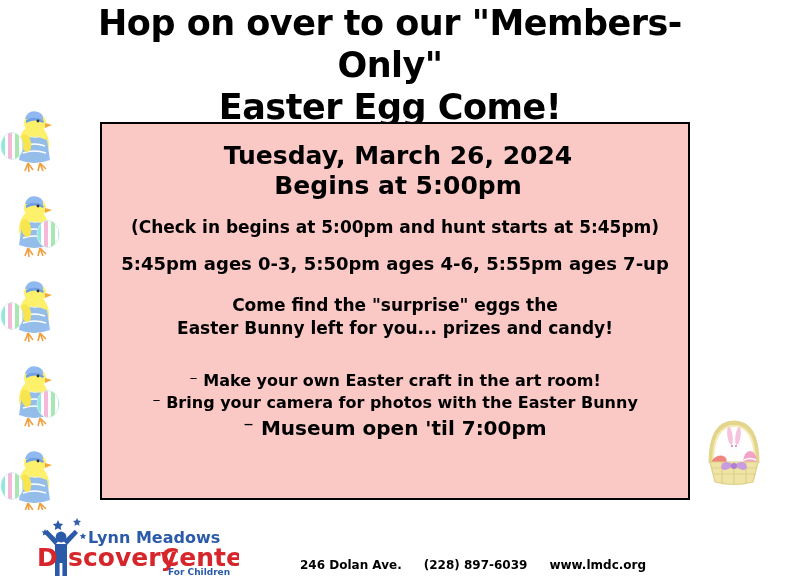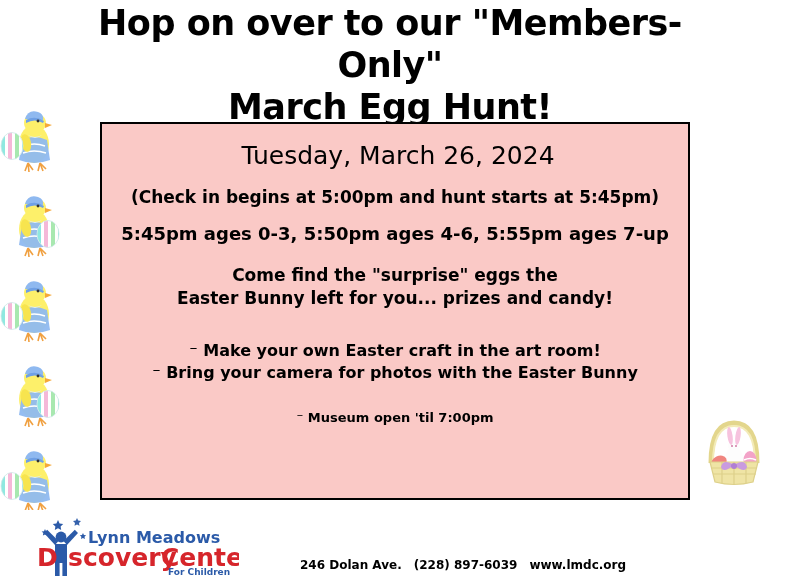--- a/index.html
+++ b/index.html
@@ -27,21 +27,21 @@
   .panel{
     position:absolute;left:100px;top:122px;
     width:590px;height:378px;
     background:#fac9c6;
     border:2px solid #000;
     box-sizing:border-box;
     text-align:center;
     color:#000;
   }
   .p-date{
-    font-weight:normal;font-size:25px;line-height:30px;
+    font-weight:bold;font-size:25px;line-height:30px;
     margin-top:17px;
     padding-left:6px;
   }
   .p-checkin{
     font-weight:bold;font-size:17px;line-height:20px;
     margin-top:16px;
   }
   .p-ages{
     font-weight:bold;font-size:18px;line-height:22px;
     margin-top:16px;
@@ -53,46 +53,46 @@
   }
   .p-come{
     font-weight:bold;font-size:17px;line-height:23px;
     margin-top:19px;
   }
   .p-bullets{
     font-weight:bold;font-size:16px;line-height:22px;
     margin-top:30px;
   }
   .p-museum{
-    font-weight:bold;font-size:13px;line-height:20px;
-    margin-top:24px;
+    font-weight:bold;font-size:20px;line-height:20px;
+    margin-top:4px;
   }
 
   
   .deco-left{position:absolute;left:0;top:110px;width:70px;height:400px;}
   .deco-right{position:absolute;left:698px;top:415px;width:72px;height:72px;}
 
   
   .logo{position:absolute;left:24px;top:515px;width:215px;height:62px;}
 
   
   .footer{
     position:absolute;left:300px;top:558px;width:400px;
     color:#000;font-weight:bold;font-size:12px;
-    display:flex;gap:12px;align-items:baseline;
+    display:flex;gap:22px;align-items:baseline;
   }
 </style>
 </head>
 <body>
 
 <div class="flyer">
 
   <div class="title">
     <span>Hop on over to our "Members-Only"</span>
-    <span class="l2">March Egg Hunt!</span>
+    <span class="l2">Easter Egg Come!</span>
   </div>
 
   <div class="deco-left">
     <svg width="70" height="400" viewBox="0 0 70 400" xmlns="http://www.w3.org/2000/svg">
       <defs>
         <g id="chick">
 
           <ellipse cx="30" cy="34" rx="15" ry="19" fill="#fdf06a"></ellipse>
 
           <ellipse cx="31" cy="13" rx="11" ry="10" fill="#fdf06a"></ellipse>
@@ -142,20 +142,21 @@
       <use href="#chick" x="4" y="255"></use>
       <use href="#egg" x="36" y="280"></use>
       <use href="#chick" x="4" y="340"></use>
       <use href="#egg" x="0" y="362"></use>
     </svg>
   </div>
 
   <div class="panel">
     <div class="p-date">
       <div>Tuesday, March 26, 2024</div>
+      <div>Begins at 5:00pm</div>
     </div>
     <div class="p-checkin">(Check in begins at 5:00pm and hunt starts at 5:45pm)</div>
     <div class="p-ages">5:45pm ages 0-3,  5:50pm ages 4-6,  5:55pm ages 7-up</div>
     <div class="p-come">
       <div>Come find the "surprise" eggs the</div>
       <div>Easter Bunny left for you... prizes and candy!</div>
     </div>
     <div class="p-bullets">
       <div>⁻ Make your own Easter craft in the art room!</div>
       <div>⁻ Bring your camera for photos with the  Easter Bunny</div>

